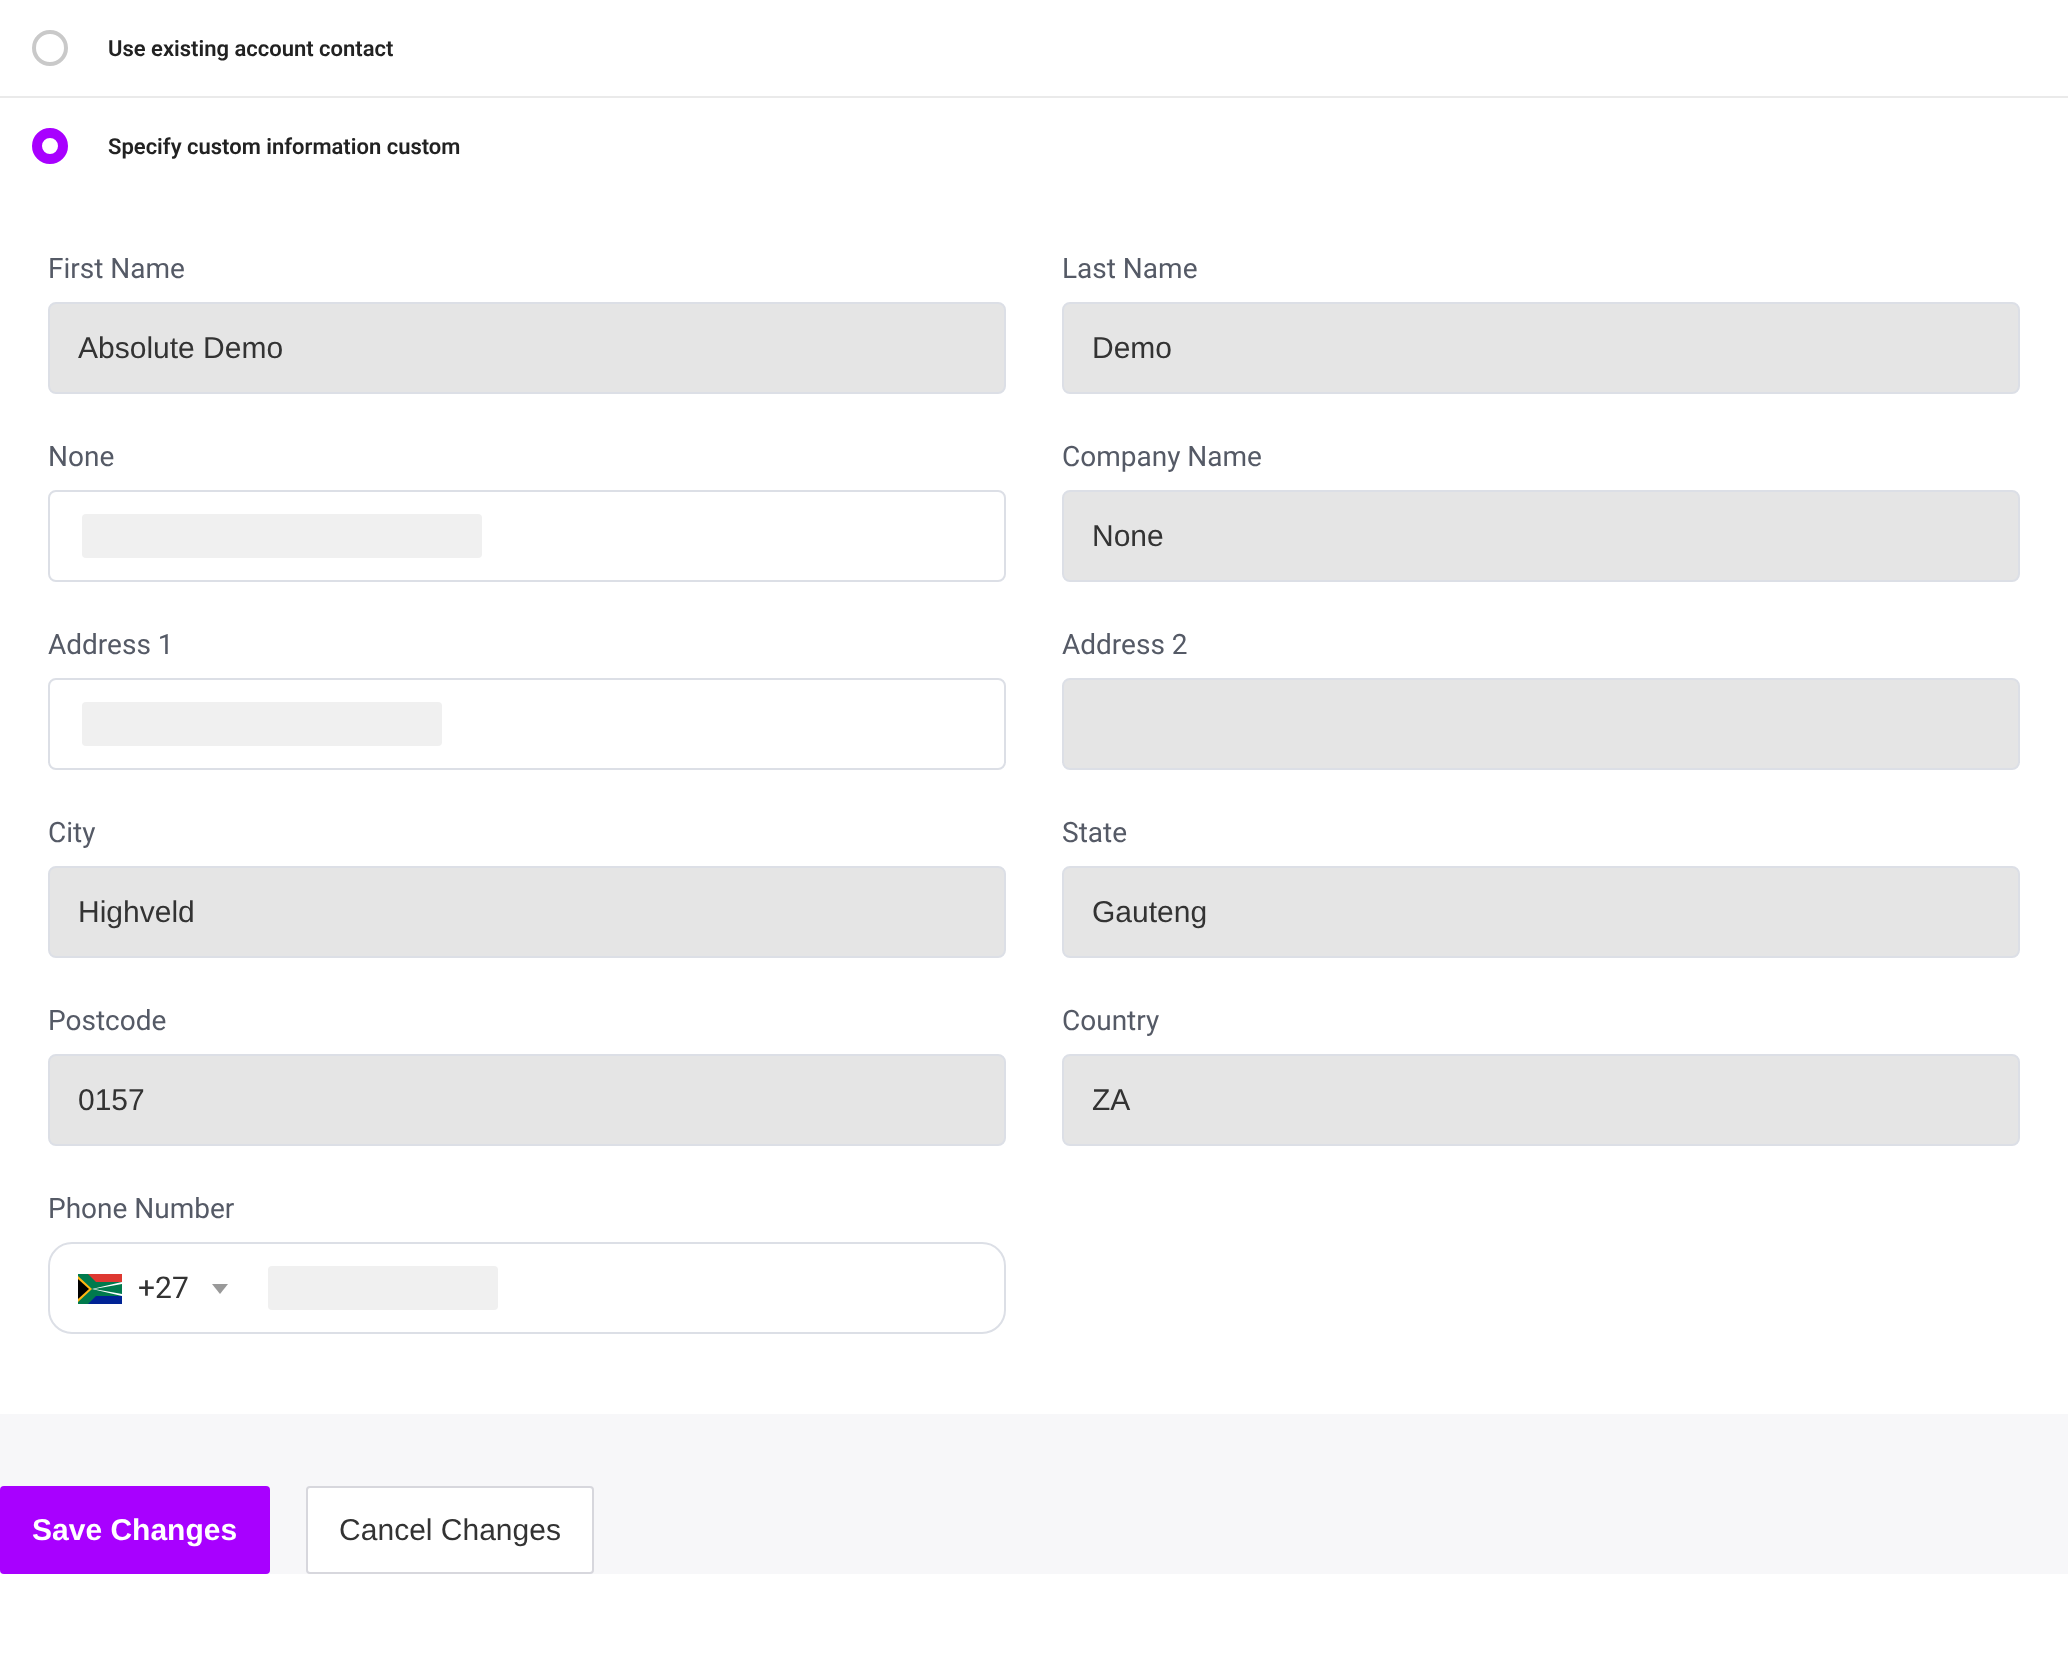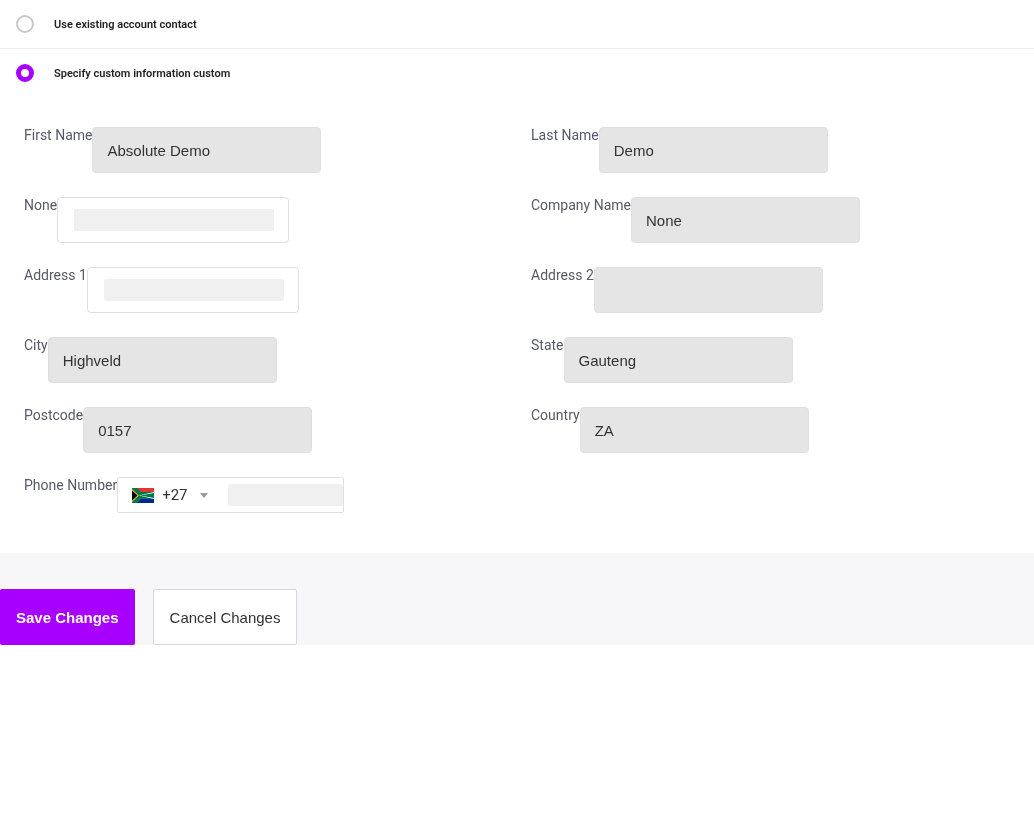--- a/index.html
+++ b/index.html
@@ -35,21 +35,21 @@
   }
   .divider { border: none; border-top: 1px solid #eaeaea; margin: 0; }
 
   .form-area {
     padding: 30px 24px 40px 24px;
     display: grid;
     grid-template-columns: 1fr 1fr;
     column-gap: 28px;
     row-gap: 24px;
   }
-  .field { display: flex; }
+  .field { display: flex; flex-direction: column; }
   .field-label {
     color: #555a66;
     font-size: 14px;
     margin-bottom: 8px;
   }
   .text-input {
     border: 1px solid #dcdfe6;
     border-radius: 4px;
     height: 46px;
     padding: 0 14px;
@@ -71,22 +71,22 @@
     border-radius: 4px;
     height: 46px;
     display: flex;
     align-items: center;
     padding: 0 14px;
     background: #fff;
   }
 
   .phone-input {
     border: 1px solid #dcdfe6;
-    border-radius: 2px;
-    height: 36px;
+    border-radius: 12px;
+    height: 46px;
     display: flex;
     align-items: center;
     background: #fff;
     overflow: hidden;
   }
   .phone-flag-sel {
     display: flex;
     align-items: center;
     gap: 8px;
     padding: 0 10px 0 14px;
@@ -108,21 +108,21 @@
     padding-left: 10px;
   }
 
   .footer-bar {
     background: #f7f7f9;
     padding: 36px 0 0 0;
     display: flex;
     gap: 18px;
   }
   .btn {
-    height: 56px;
+    height: 44px;
     padding: 0 16px;
     font-size: 15px;
     border-radius: 2px;
     cursor: pointer;
     border: 1px solid transparent;
   }
   .btn-primary {
     background: #a800ff;
     color: #fff;
     font-weight: 600;

